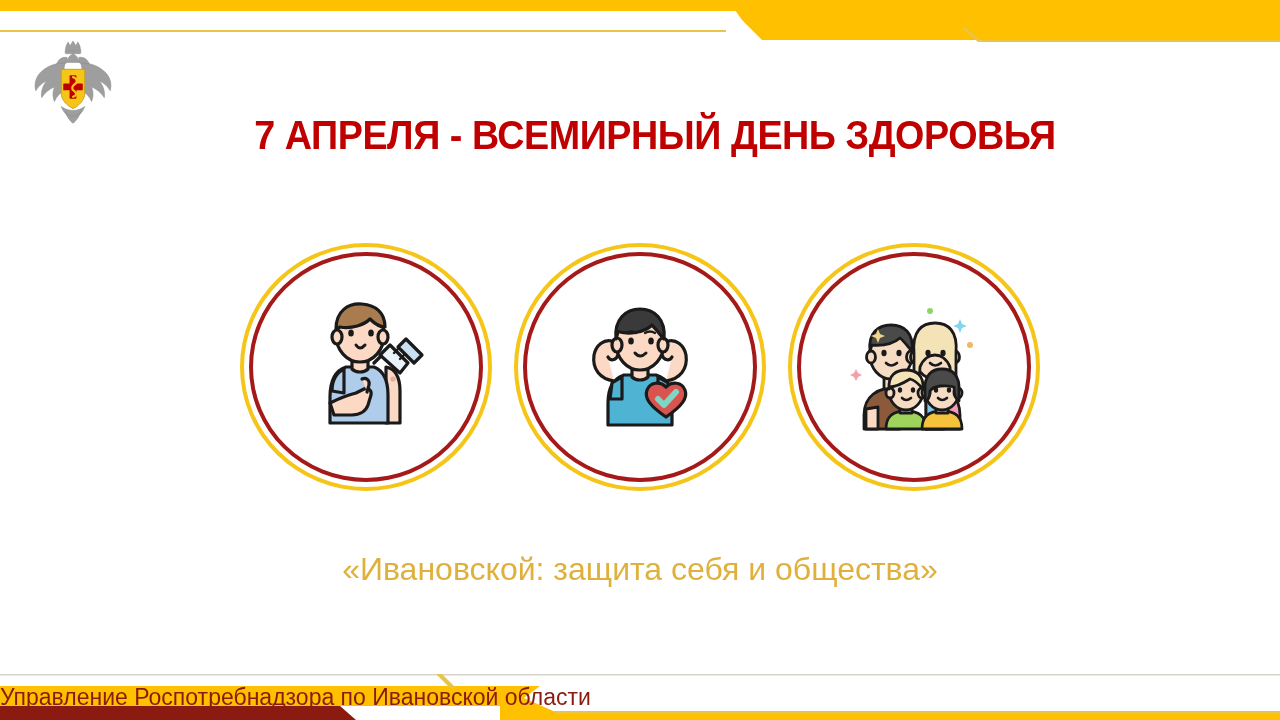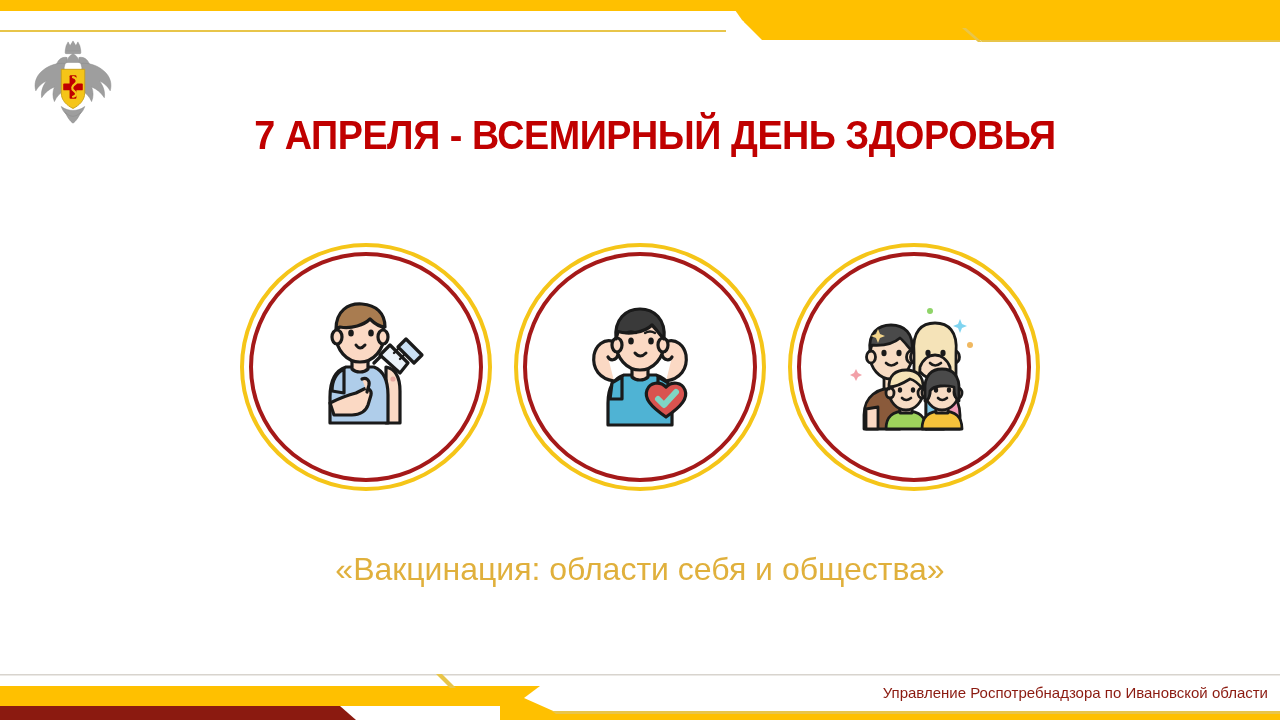--- a/index.html
+++ b/index.html
@@ -109,24 +109,23 @@
     position: absolute;
     left: 0; bottom: 0;
     width: 1280px; height: 56px;
     overflow: hidden;
   }
   #footer-svg { display: block; }
   #footer-text {
     position: absolute;
     left: 0; top: 684px;
     width: 1268px;
-    text-align: right;
     color: #8B1A10;
     font-family: "Liberation Sans", sans-serif;
-    font-size: 15px;
+    font-size: 23px;
     font-weight: normal;
     white-space: nowrap;
     z-index: 5;
   }
 </style>
 </head>
 <body>
 
 <div id="header-band">
   <svg id="header-svg" width="1280" height="56" viewBox="0 0 1280 56" xmlns="http://www.w3.org/2000/svg">
@@ -339,21 +338,21 @@
           <circle cx="100" cy="28" r="3" fill="#8FD468"></circle>
           <circle cx="140" cy="62" r="3" fill="#F0B860"></circle>
           <path d="M26 86 L28 90 L32 92 L28 94 L26 98 L24 94 L20 92 L24 90 Z" fill="#F2A0A8"></path>
         </g>
       </svg>
     </div>
   </div>
 
 </div>
 
-<div id="caption">«Вакцинация: области себя и общества»</div>
+<div id="caption">«Ивановской: защита себя и общества»</div>
 
 <div id="footer-band">
   <svg id="footer-svg" width="1280" height="56" viewBox="0 0 1280 56" xmlns="http://www.w3.org/2000/svg">
 
     <rect x="0" y="10" width="1280" height="1.5" fill="#D8D4CE"></rect>
 
     <polygon points="0,22 510,22 530,42 0,42" fill="#FFC000"></polygon>
     <rect x="500" y="22" width="780" height="34" fill="#FFC000"></rect>
 
     <polygon points="0,42 340,42 356,56 0,56" fill="#8B1A10"></polygon>

